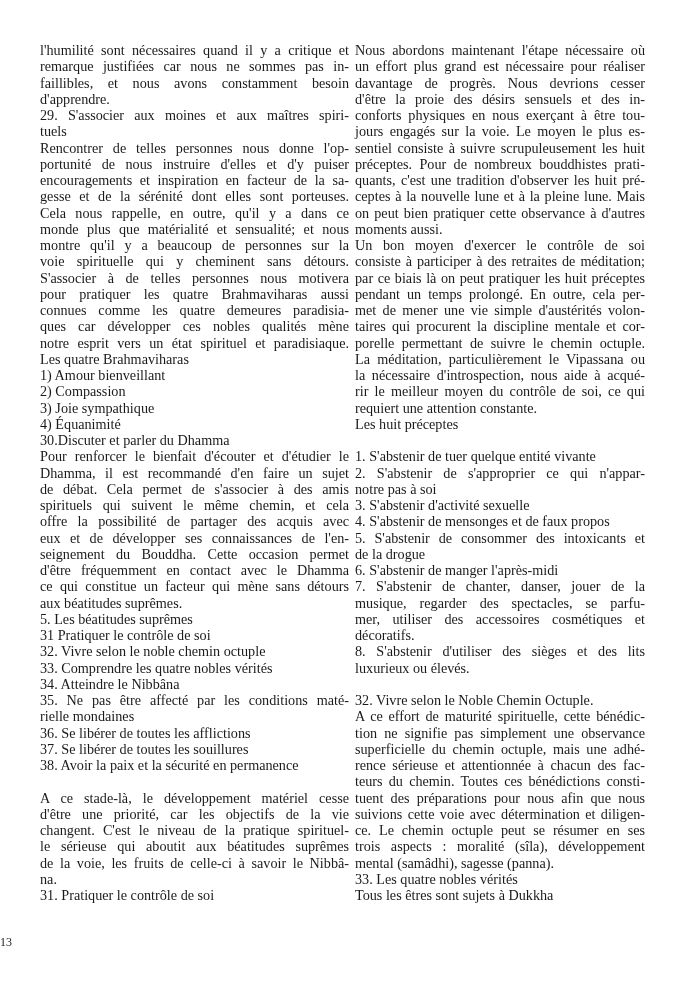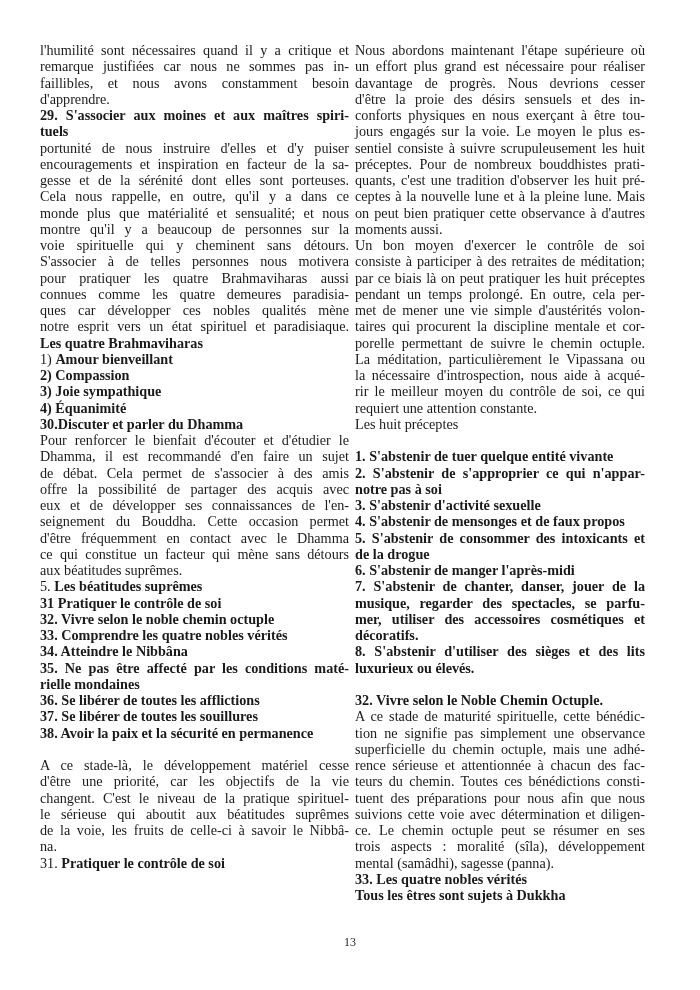--- a/index.html
+++ b/index.html
@@ -8,39 +8,40 @@
     .col {
       position: absolute; top: 42px;
       font-family: "Liberation Serif", "DejaVu Serif", serif;
       font-size: 14.2px; line-height: 16.25px; color: #1a1a1a;
       text-align: justify; hyphens: manual;
     }
     .col.left { left: 40px; width: 309px; }
     .col.right { left: 355px; width: 290px; }
     .ln { display: block; height: 16.25px; white-space: nowrap; overflow: visible; }
     .ln.j { text-align: justify; text-align-last: justify; white-space: normal; }
-    .b { font-weight: bold; }
+    .b { font-weight: normal; }
     .i { }
     .blank { display: block; height: 16.25px; }
     .pagenum {
-      position: absolute; top: 935px; left: 0; width: 700px; text-align: center;
+      position: absolute; top: 935px; left: 0; width: 700px; text-align: left;
       font-family: "Liberation Serif", "DejaVu Serif", serif; font-size: 12px; color: #222;
     }
   </style>
 </head>
 <body>
 
 <div class="page">
   <div class="col left" id="col-left">
       <div class="ln j"><span class="">l'humilité sont nécessaires quand il y a critique et</span></div>
       <div class="ln j"><span class="">remarque justifiées car nous ne sommes pas in-</span></div>
       <div class="ln j"><span class="">faillibles, et nous avons constamment besoin</span></div>
       <div class="ln"><span class="">d'apprendre.</span></div>
       <div class="ln j"><span class="b">29. S'associer aux moines et aux maîtres spiri-</span></div>
       <div class="ln"><span class="b">tuels</span></div>
+      <div class="ln j"><span class="">Rencontrer de telles personnes nous donne l'op-</span></div>
       <div class="ln j"><span class="">portunité de nous instruire d'elles et d'y puiser</span></div>
       <div class="ln j"><span class="">encouragements et inspiration en facteur de la sa-</span></div>
       <div class="ln j"><span class="">gesse et de la sérénité dont elles sont porteuses.</span></div>
       <div class="ln j"><span class="">Cela nous rappelle, en outre, qu'il y a dans ce</span></div>
       <div class="ln j"><span class="">monde plus que matérialité et sensualité; et nous</span></div>
       <div class="ln j"><span class="">montre qu'il y a beaucoup de personnes sur la</span></div>
       <div class="ln j"><span class="">voie spirituelle qui y cheminent sans détours.</span></div>
       <div class="ln j"><span class="">S'associer à de telles personnes nous motivera</span></div>
       <div class="ln j"><span class="">pour pratiquer les quatre </span><span class="i">Brahmaviharas</span><span class=""> aussi</span></div>
       <div class="ln j"><span class="">connues comme les quatre demeures paradisia-</span></div>
@@ -48,20 +49,21 @@
       <div class="ln j"><span class="">notre esprit vers un état spirituel et paradisiaque.</span></div>
       <div class="ln"><span class="b">Les quatre Brahmaviharas</span></div>
       <div class="ln"><span class="">1) </span><span class="b">Amour bienveillant</span></div>
       <div class="ln"><span class="b">2) Compassion</span></div>
       <div class="ln"><span class="b">3) Joie sympathique</span></div>
       <div class="ln"><span class="b">4) Équanimité</span></div>
       <div class="ln"><span class="b">30.Discuter et parler du Dhamma</span></div>
       <div class="ln j"><span class="">Pour renforcer le bienfait d'écouter et d'étudier le</span></div>
       <div class="ln j"><span class="i">Dhamma</span><span class="">, il est recommandé d'en faire un sujet</span></div>
       <div class="ln j"><span class="">de débat. Cela permet de s'associer à des amis</span></div>
+      <div class="ln j"><span class="">spirituels qui suivent le même chemin, et cela</span></div>
       <div class="ln j"><span class="">offre la possibilité de partager des acquis avec</span></div>
       <div class="ln j"><span class="">eux et de développer ses connaissances de l'en-</span></div>
       <div class="ln j"><span class="">seignement du Bouddha. Cette occasion permet</span></div>
       <div class="ln j"><span class="">d'être fréquemment en contact avec le Dhamma</span></div>
       <div class="ln j"><span class="">ce qui constitue un facteur qui mène sans détours</span></div>
       <div class="ln"><span class="">aux béatitudes suprêmes.</span></div>
       <div class="ln"><span class="">5. </span><span class="b">Les béatitudes suprêmes</span></div>
       <div class="ln"><span class="b">31 Pratiquer le contrôle de soi</span></div>
       <div class="ln"><span class="b">32. Vivre selon le noble chemin octuple</span></div>
       <div class="ln"><span class="b">33. Comprendre les quatre nobles vérités</span></div>
@@ -74,21 +76,21 @@
       <div class="blank"></div>
       <div class="ln j"><span class="">A ce stade-là, le développement matériel cesse</span></div>
       <div class="ln j"><span class="">d'être une priorité, car les objectifs de la vie</span></div>
       <div class="ln j"><span class="">changent. C'est le niveau de la pratique spirituel-</span></div>
       <div class="ln j"><span class="">le sérieuse qui aboutit aux béatitudes suprêmes</span></div>
       <div class="ln j"><span class="">de la voie, les fruits de celle-ci à savoir le </span><span class="i">Nibbâ-</span></div>
       <div class="ln"><span class="i">na</span><span class="">.</span></div>
       <div class="ln"><span class="">31. </span><span class="b">Pratiquer le contrôle de soi</span></div>
     </div>
   <div class="col right" id="col-right">
-      <div class="ln j"><span class="">Nous abordons maintenant l'étape supérieure où</span></div>
+      <div class="ln j"><span class="">Nous abordons maintenant l'étape nécessaire où</span></div>
       <div class="ln j"><span class="">un effort plus grand est nécessaire pour réaliser</span></div>
       <div class="ln j"><span class="">davantage de progrès. Nous devrions cesser</span></div>
       <div class="ln j"><span class="">d'être la proie des désirs sensuels et des in-</span></div>
       <div class="ln j"><span class="">conforts physiques en nous exerçant à être tou-</span></div>
       <div class="ln j"><span class="">jours engagés sur la voie. Le moyen le plus es-</span></div>
       <div class="ln j"><span class="">sentiel consiste à suivre scrupuleusement les huit</span></div>
       <div class="ln j"><span class="">préceptes. Pour de nombreux bouddhistes prati-</span></div>
       <div class="ln j"><span class="">quants, c'est une tradition d'observer les huit pré-</span></div>
       <div class="ln j"><span class="">ceptes à la nouvelle lune et à la pleine lune. Mais</span></div>
       <div class="ln j"><span class="">on peut bien pratiquer cette observance à d'autres</span></div>
@@ -115,21 +117,21 @@
       <div class="ln"><span class="b">de la drogue</span></div>
       <div class="ln"><span class="b">6. S'abstenir de manger l'après-midi</span></div>
       <div class="ln j"><span class="b">7. S'abstenir de chanter, danser, jouer de la</span></div>
       <div class="ln j"><span class="b">musique, regarder des spectacles, se parfu-</span></div>
       <div class="ln j"><span class="b">mer, utiliser des accessoires cosmétiques et</span></div>
       <div class="ln"><span class="b">décoratifs.</span></div>
       <div class="ln j"><span class="b">8. S'abstenir d'utiliser des sièges et des lits</span></div>
       <div class="ln"><span class="b">luxurieux ou élevés.</span></div>
       <div class="blank"></div>
       <div class="ln"><span class="b">32. Vivre selon le Noble Chemin Octuple.</span></div>
-      <div class="ln j"><span class="">A ce stade de maturité spirituelle, cette bénédic-</span></div>
+      <div class="ln j"><span class="">A ce effort de maturité spirituelle, cette bénédic-</span></div>
       <div class="ln j"><span class="">tion ne signifie pas simplement une observance</span></div>
       <div class="ln j"><span class="">superficielle du chemin octuple, mais une adhé-</span></div>
       <div class="ln j"><span class="">rence sérieuse et attentionnée à chacun des fac-</span></div>
       <div class="ln j"><span class="">teurs du chemin. Toutes ces bénédictions consti-</span></div>
       <div class="ln j"><span class="">tuent des préparations pour nous afin que nous</span></div>
       <div class="ln j"><span class="">suivions cette voie avec détermination et diligen-</span></div>
       <div class="ln j"><span class="">ce. Le chemin octuple peut se résumer en ses</span></div>
       <div class="ln j"><span class="">trois aspects : moralité (</span><span class="i">sîla</span><span class="">), développement</span></div>
       <div class="ln"><span class="">mental (</span><span class="i">samâdhi</span><span class="">), sagesse (</span><span class="i">panna</span><span class="">).</span></div>
       <div class="ln"><span class="b">33. Les quatre nobles vérités</span></div>

